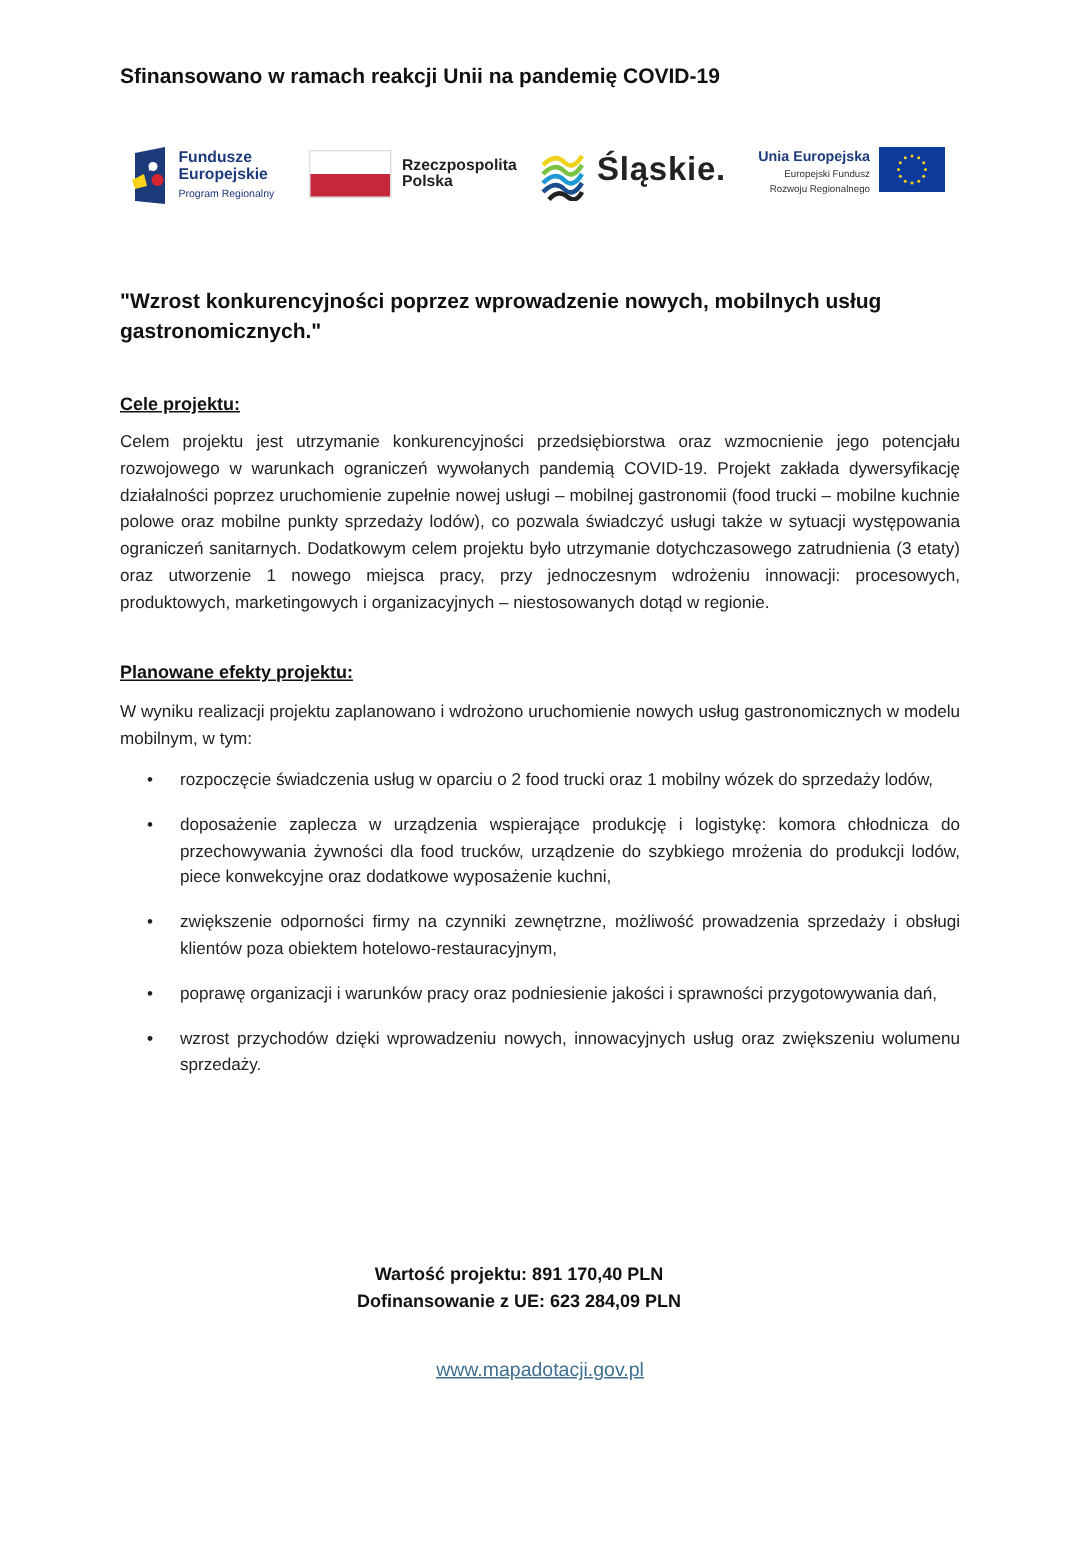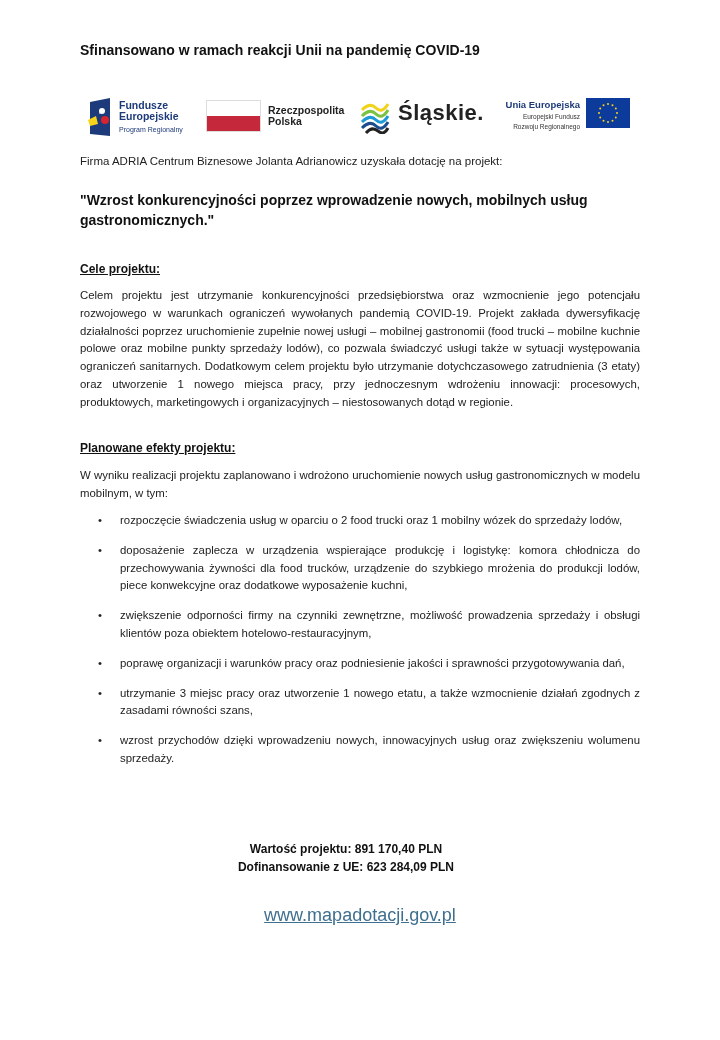--- a/index.html
+++ b/index.html
@@ -24,21 +24,21 @@
   .ue-text .l2 { font-size: 6.5px; color: #333; display: block; }
   .eu-flag { position: absolute; left: 86px; top: 2px; width: 44px; height: 30px; background: #0c3b9c; }
   .p-intro { position: absolute; left: 80px; top: 155px; font-size: 11.5px; color: #222; }
   .p-title { position: absolute; left: 80px; top: 190px; width: 540px; font-size: 14px; font-weight: bold; color: #111; line-height: 20px; }
   .h-sec { position: absolute; left: 80px; font-size: 12px; font-weight: bold; text-decoration: underline; color: #111; }
   .body-text { position: absolute; left: 80px; width: 560px; font-size: 11.4px; line-height: 17.8px; text-align: justify; color: #222; }
   .bullets { position: absolute; left: 80px; top: 512px; width: 560px; margin: 0; padding: 0; list-style: none; }
   .bullets li { position: relative; padding-left: 40px; font-size: 11.4px; line-height: 17.8px; text-align: justify; color: #222; margin-bottom: 12px; }
   .bullets li .dot { position: absolute; left: 18px; top: 0; }
   .totals { position: absolute; left: 0; width: 692px; top: 840px; text-align: center; font-size: 12px; font-weight: bold; line-height: 18px; color: #111; }
-  .link { position: absolute; left: 0; width: 720px; top: 905px; text-align: center; font-size: 18px; color: #3f6f8f; text-decoration: underline; }
+  .link { position: absolute; left: 0; width: 720px; top: 905px; text-align: center; font-size: 13px; color: #3f6f8f; text-decoration: underline; }
 </style>
 </head>
 <body>
 
 <div class="page">
 
   <div class="top-title">Sfinansowano w ramach reakcji Unii na pandemię COVID-19</div>
 
   <div class="logos">
 
@@ -98,35 +98,34 @@
             <circle cx="17.5" cy="22.8" r="1"></circle>
             <circle cx="14.2" cy="19.5" r="1"></circle>
           <circle cx="13" cy="15" r="1"></circle>
             <circle cx="14.2" cy="10.5" r="1"></circle>
             <circle cx="17.5" cy="7.2" r="1"></circle>
         </g>
       </svg>
     </div>
   </div>
 
-  <div class="p-intro">Firma ADRIA Centrum Biznesowe Jolanta Adrianowicz uzyskała dotację na projekt:</div>
   <div class="p-title">"Wzrost konkurencyjności poprzez wprowadzenie nowych, mobilnych usług gastronomicznych."</div>
 
   <div class="h-sec" style="top:262px;">Cele projektu:</div>
   <div class="body-text" style="top:287px;">Celem projektu jest utrzymanie konkurencyjności przedsiębiorstwa oraz wzmocnienie jego potencjału rozwojowego w warunkach ograniczeń wywołanych pandemią COVID-19. Projekt zakłada dywersyfikację działalności poprzez uruchomienie zupełnie nowej usługi – mobilnej gastronomii (food trucki – mobilne kuchnie polowe oraz mobilne punkty sprzedaży lodów), co pozwala świadczyć usługi także w sytuacji występowania ograniczeń sanitarnych. Dodatkowym celem projektu było utrzymanie dotychczasowego zatrudnienia (3 etaty) oraz utworzenie 1 nowego miejsca pracy, przy jednoczesnym wdrożeniu innowacji: procesowych, produktowych, marketingowych i organizacyjnych – niestosowanych dotąd w regionie.</div>
 
   <div class="h-sec" style="top:441px;">Planowane efekty projektu:</div>
   <div class="body-text" style="top:467px;">W wyniku realizacji projektu zaplanowano i wdrożono uruchomienie nowych usług gastronomicznych w modelu mobilnym, w tym:</div>
 
   <ul class="bullets">
     <li><span class="dot">•</span><span>rozpoczęcie świadczenia usług w oparciu o 2 food trucki oraz 1 mobilny wózek do sprzedaży lodów,</span></li>
     <li><span class="dot">•</span><span>doposażenie zaplecza w urządzenia wspierające produkcję i logistykę: komora chłodnicza do przechowywania żywności dla food trucków, urządzenie do szybkiego mrożenia do produkcji lodów, piece konwekcyjne oraz dodatkowe wyposażenie kuchni,</span></li>
     <li><span class="dot">•</span><span>zwiększenie odporności firmy na czynniki zewnętrzne, możliwość prowadzenia sprzedaży i obsługi klientów poza obiektem hotelowo-restauracyjnym,</span></li>
     <li><span class="dot">•</span><span>poprawę organizacji i warunków pracy oraz podniesienie jakości i sprawności przygotowywania dań,</span></li>
-    <li><span class="dot">•</span><span>utrzymanie 3 miejsc pracy oraz utworzenie 1 nowego etatu, a także wzmocnienie działań zgodnych z zasadami równości szans,</span></li>
+    <li><span class="dot">•</span></li>
     <li><span class="dot">•</span><span>wzrost przychodów dzięki wprowadzeniu nowych, innowacyjnych usług oraz zwiększeniu wolumenu sprzedaży.</span></li>
   </ul>
 
   <div class="totals">
     <div>Wartość projektu: 891 170,40 PLN</div>
     <div>Dofinansowanie z UE: 623 284,09 PLN</div>
   </div>
 
   <a class="link">www.mapadotacji.gov.pl</a>
 </div>

